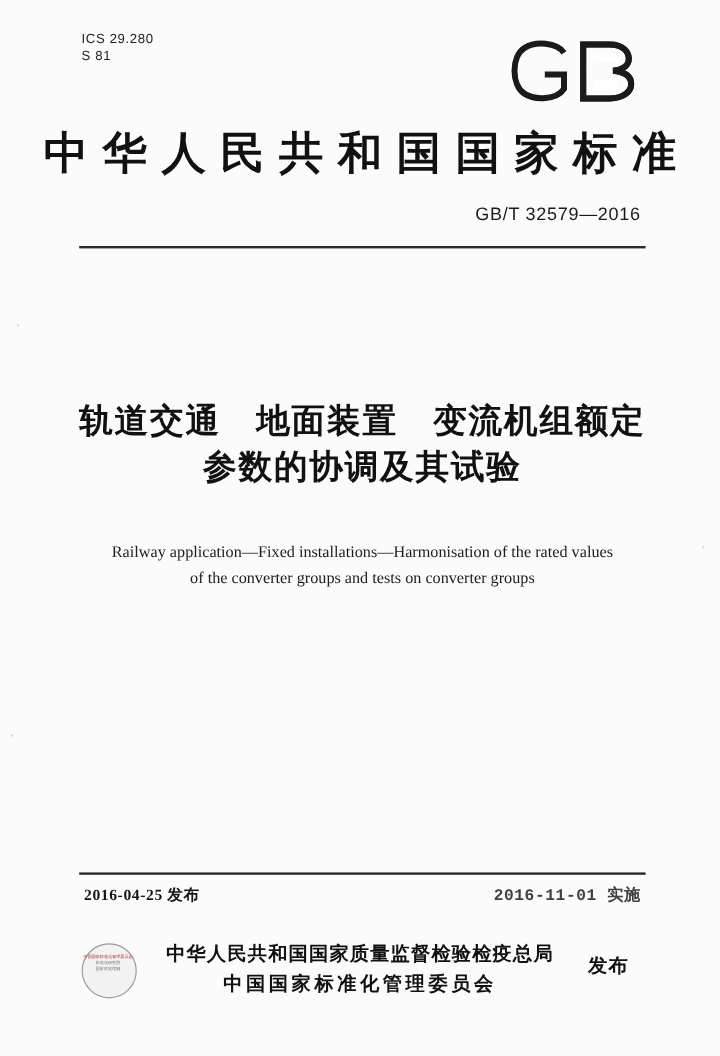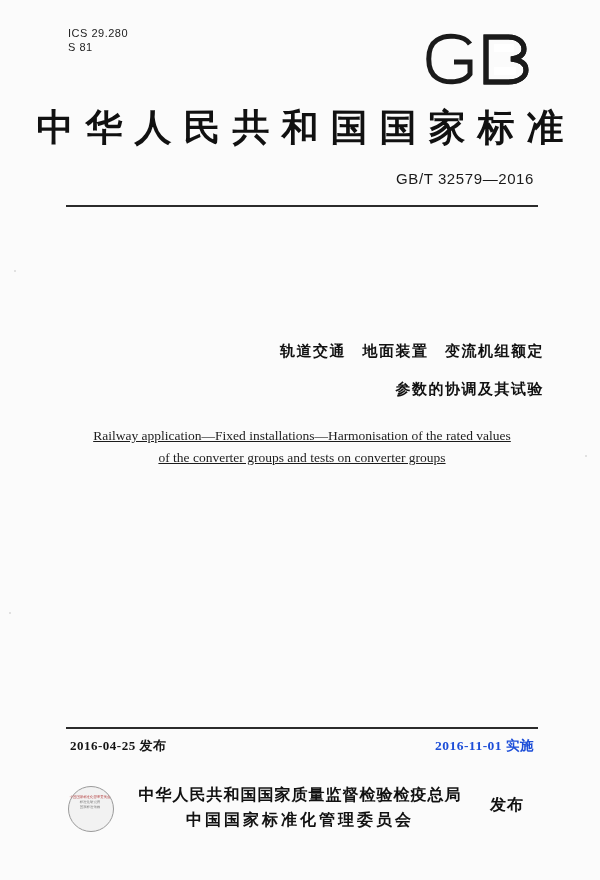--- a/index.html
+++ b/index.html
@@ -79,44 +79,43 @@
     height: 2px;
     background: #2b2b2b;
   }
 
   
   .doc-title-cn {
     position: absolute;
     left: 60px;
     right: 56px;
     top: 332px;
-    text-align: right;
-    font-family: "DejaVu Sans", sans-serif;
-    font-size: 15px;
+    text-align: center;
+    font-family: "DejaVu Sans", sans-serif;
+    font-size: 28px;
     font-weight: 700;
     line-height: 38px;
     letter-spacing: 1.5px;
     color: #111111;
   }
   .doc-title-cn .line2 {
     display: block;
   }
 
   
   .doc-title-en {
     position: absolute;
     left: 74px;
     right: 70px;
-    top: 425px;
+    top: 449px;
     text-align: center;
     font-family: "Liberation Serif", serif;
     font-size: 13.5px;
     line-height: 22px;
     color: #1c1c1c;
-    text-decoration: underline;
   }
 
   
   .iec-note {
     position: absolute;
     left: 0;
     right: 0;
     top: 487px;
     text-align: center;
     font-family: "Liberation Serif", serif;
@@ -141,25 +140,25 @@
     font-family: Liberation Serif, serif;
     font-size: 13px;
     font-weight: 700;
     letter-spacing: 0.5px;
     color: #141414;
   }
   .date-effective {
     position: absolute;
     right: 66px;
     top: 737px;
-    font-family: Liberation Serif, serif;
+    font-family: Liberation Mono, monospace;
     font-size: 13.5px;
     font-weight: 700;
     letter-spacing: 0.5px;
-    color: #1d4ed8;
+    color: #404040;
   }
 
   
   .publisher {
     position: absolute;
     left: 0;
     right: 0;
     top: 782px;
     text-align: center;
   }

